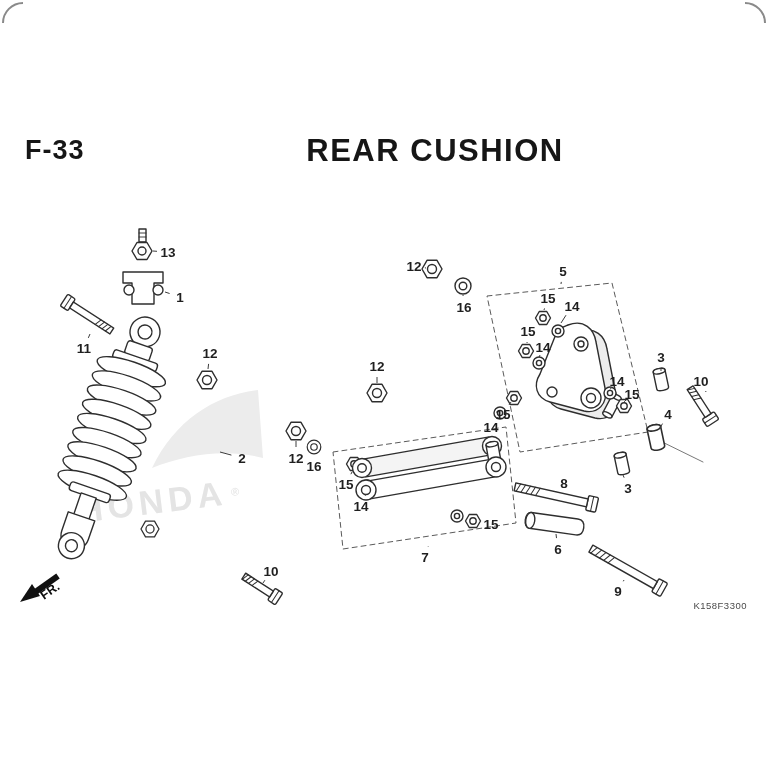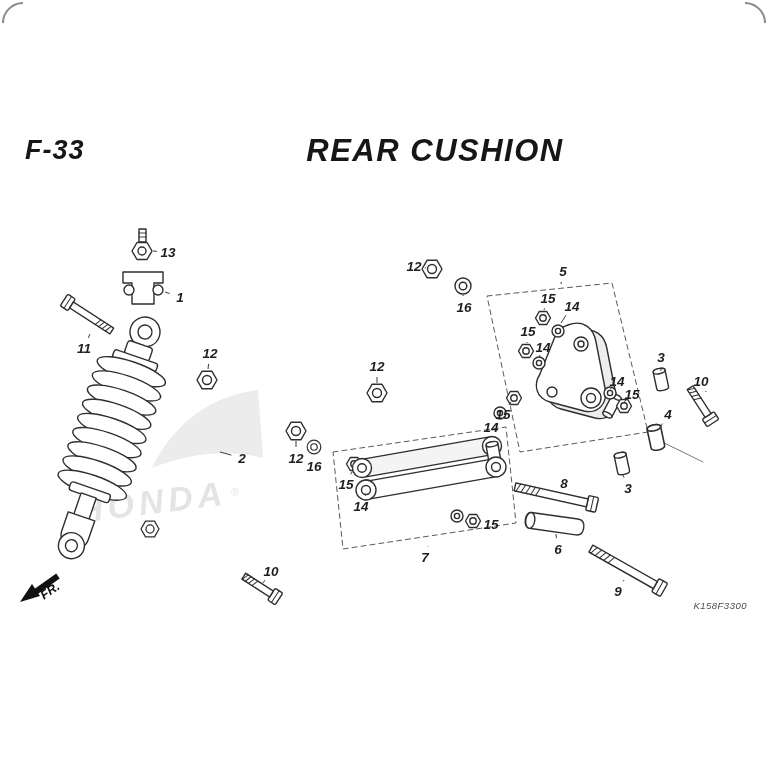--- a/index.html
+++ b/index.html
@@ -1,17 +1,17 @@
 <!DOCTYPE html>
 <html><head>
 <meta charset="utf-8">
 <style>
   html,body{margin:0;padding:0;background:#ffffff;}
   .page{position:relative;width:768px;height:620px;background:#fff;overflow:hidden;
-        font-family:"Liberation Sans", sans-serif;font-style:italic;}
+        font-family:"Liberation Sans", sans-serif;}
   svg{position:absolute;left:0;top:0;}
   .h-code{font-size:27px;font-weight:bold;fill:#161616;letter-spacing:1px;}
   .h-title{font-size:31px;font-weight:bold;fill:#161616;letter-spacing:1.5px;}
   .callout{font-size:13.5px;font-weight:600;fill:#1f1f1f;}
   .leader{stroke:#3c3c3c;stroke-width:1;}
   .fig-code{font-size:9.5px;fill:#4a4a4a;letter-spacing:.5px;}
   .fr-label{font-size:12.5px;font-weight:bold;fill:#0d0d0d;}
   .wm-text{font-size:34px;font-weight:bold;fill:#e4e4e4;letter-spacing:5px;}
   .wm-reg{font-size:11px;fill:#e1e1e1;}
   .outline{stroke:#2e2e2e;stroke-width:1.4;fill:#ffffff;stroke-linejoin:round;stroke-linecap:round;}

